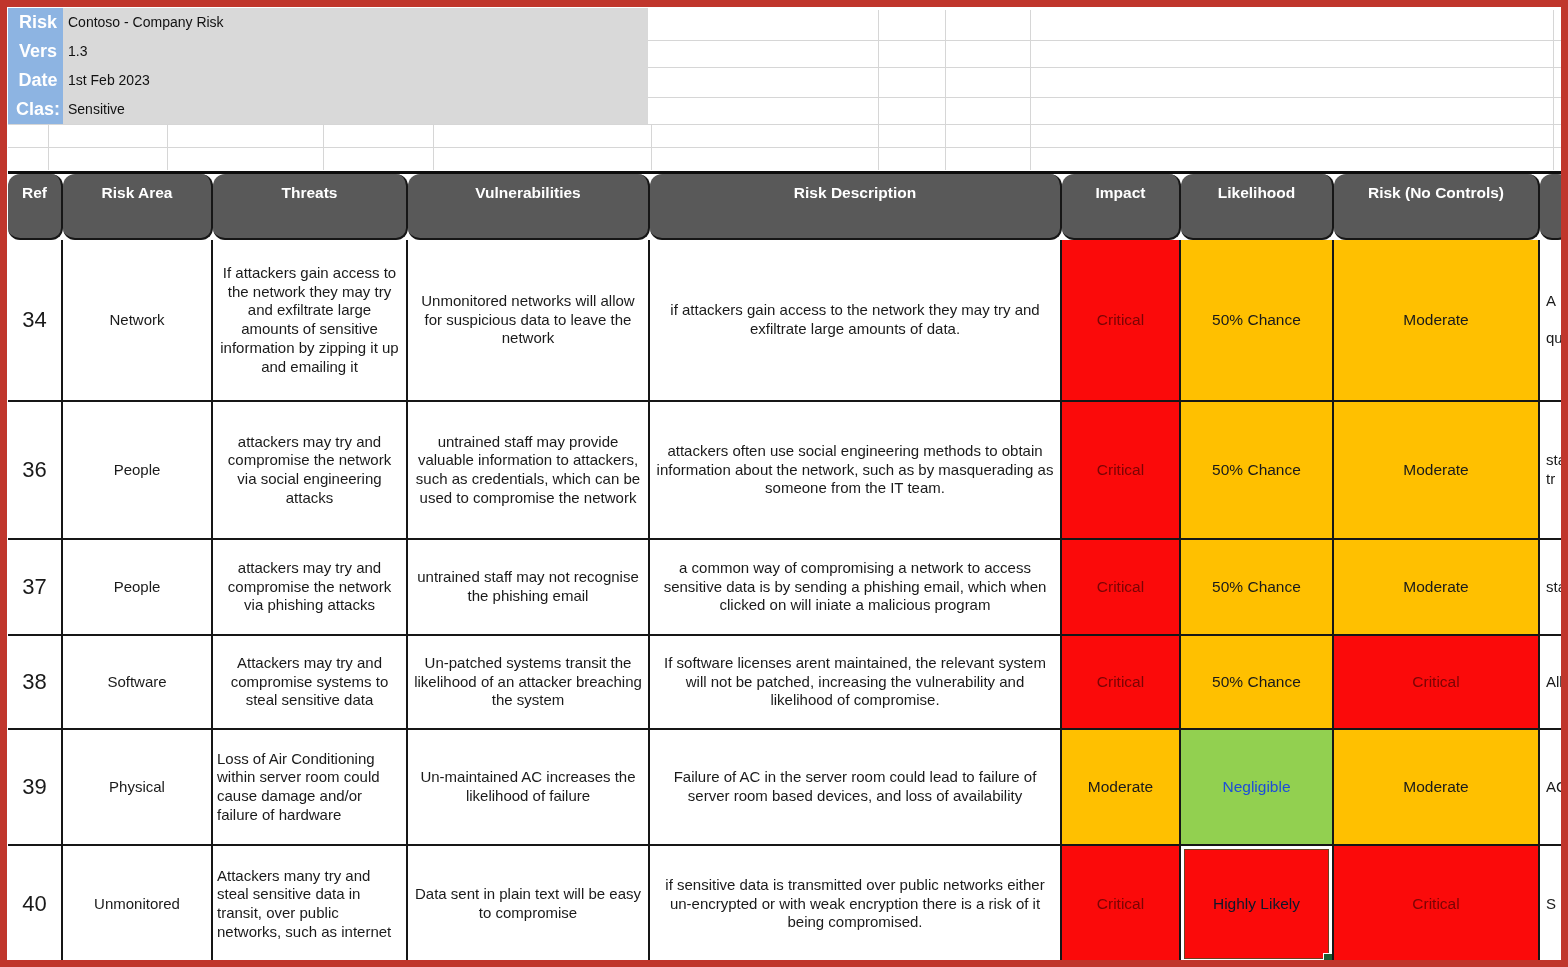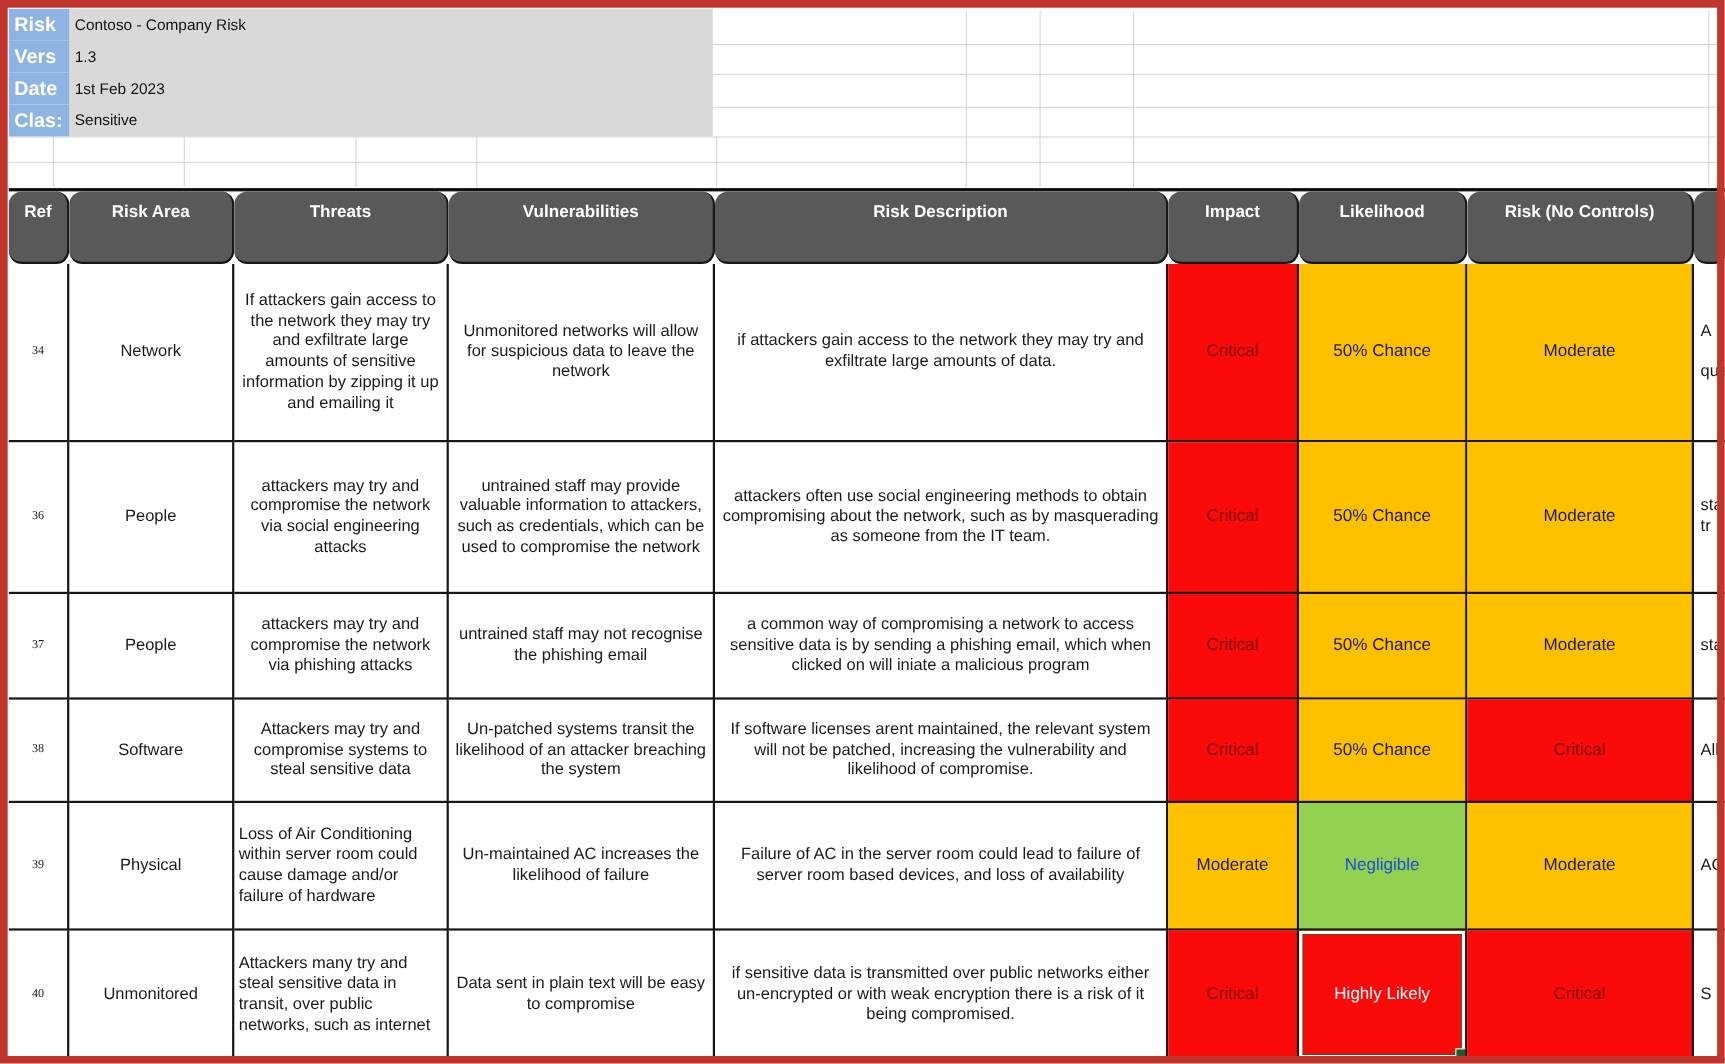--- a/index.html
+++ b/index.html
@@ -4,42 +4,42 @@
 <style>
   html,body{margin:0;padding:0;}
   body{
     width:1568px;height:967px;position:relative;background:#ffffff;
     font-family:"Liberation Sans", sans-serif;overflow:hidden;
   }
   .frame{position:absolute;inset:0;border:7px solid #c0362c;z-index:60;pointer-events:none;}
   
   .info-labels{position:absolute;left:8px;top:8px;width:55px;z-index:5;}
   .info-label{height:29px;background:#8DB4E2;color:#ffffff;font-weight:bold;font-size:18px;
-    line-height:29px;padding-left:5px;overflow:hidden;white-space:nowrap;box-sizing:border-box;}
+    line-height:29px;padding-left:5px;overflow:hidden;white-space:nowrap;box-sizing:border-box;text-align:center;}
   .info-panel{position:absolute;left:63px;top:8px;width:585px;height:116px;background:#D9D9D9;z-index:4;}
   .info-value{height:29px;font-size:14px;line-height:29px;padding-left:5px;color:#111111;
     white-space:nowrap;overflow:hidden;}
   
   .gl{position:absolute;background:#d6d6d6;z-index:1;}
   
   .risk-table{
     position:absolute;left:8px;top:171px;z-index:10;
     display:grid;
     grid-template-columns:55px 150px 195px 242px 412px 119px 153px 206px 30px;
     grid-template-rows:66px 162px 138px 96px 94px 116px 118px;
     border-top:3px solid #0d0d0d;background:#ffffff;
   }
   .cell{
     border-right:2px solid #161616;border-bottom:2px solid #161616;box-sizing:border-box;
     display:flex;align-items:center;justify-content:center;text-align:center;
     font-size:15px;line-height:1.25;color:#1a1a1a;padding:2px 4px;overflow:hidden;position:relative;
   }
   .cell.header{background:#595959;color:#ffffff;font-weight:bold;font-size:15.5px;
     align-items:flex-start;padding-top:9px;border-radius:12px;}
-  .cell.ref{font-size:11px;font-family:Liberation Serif, serif;}
+  .cell.ref{font-size:22px;}
   .cell.left{justify-content:flex-start;text-align:left;}
   .cell.frag{justify-content:flex-start;text-align:left;padding-left:6px;white-space:pre-line;border-right:none;}
   .cell.rating{font-size:15.5px;}
   .cell.selected{box-shadow:inset 0 0 0 3px #ffffff, inset 0 0 0 4px rgba(34,92,46,0.65);}
   .cell.selected .fill-handle{
     position:absolute;right:-2px;bottom:-2px;width:9px;height:9px;
     background:#1e5c31;border:1px solid #ffffff;z-index:20;
   }
 </style>
 </head>
@@ -96,21 +96,21 @@
       <div class="cell rating" style="background: rgb(251, 10, 10); color: rgb(122, 4, 4);">Critical</div>
       <div class="cell rating" style="background: rgb(255, 192, 0); color: rgb(26, 26, 26);">50% Chance</div>
       <div class="cell rating" style="background: rgb(255, 192, 0); color: rgb(26, 26, 26);">Moderate</div>
       <div class="cell frag">A
 
 qua</div>
       <div class="cell ref">36</div>
       <div class="cell ">People</div>
       <div class="cell ">attackers may try and compromise the network via social engineering attacks</div>
       <div class="cell ">untrained staff may provide valuable information to attackers, such as credentials, which can be used to compromise the network</div>
-      <div class="cell ">attackers often use social engineering methods to obtain compromising about the network, such as by masquerading as someone from the IT team.</div>
+      <div class="cell ">attackers often use social engineering methods to obtain information about the network, such as by masquerading as someone from the IT team.</div>
       <div class="cell rating" style="background: rgb(251, 10, 10); color: rgb(122, 4, 4);">Critical</div>
       <div class="cell rating" style="background: rgb(255, 192, 0); color: rgb(26, 26, 26);">50% Chance</div>
       <div class="cell rating" style="background: rgb(255, 192, 0); color: rgb(26, 26, 26);">Moderate</div>
       <div class="cell frag">sta
 tr</div>
       <div class="cell ref">37</div>
       <div class="cell ">People</div>
       <div class="cell ">attackers may try and compromise the network via phishing attacks</div>
       <div class="cell ">untrained staff may not recognise the phishing email</div>
       <div class="cell ">a common way of compromising a network to access sensitive data is by sending a phishing email, which when clicked on will iniate a malicious program</div>
@@ -135,19 +135,19 @@
       <div class="cell rating" style="background: rgb(255, 192, 0); color: rgb(26, 26, 26);">Moderate</div>
       <div class="cell rating" style="background: rgb(146, 208, 80); color: #1d4ed8;">Negligible</div>
       <div class="cell rating" style="background: rgb(255, 192, 0); color: rgb(26, 26, 26);">Moderate</div>
       <div class="cell frag">AC</div>
       <div class="cell ref">40</div>
       <div class="cell ">Unmonitored</div>
       <div class="cell left">Attackers many try and steal sensitive data in transit, over public networks, such as internet</div>
       <div class="cell ">Data sent in plain text will be easy to compromise</div>
       <div class="cell ">if sensitive data is transmitted over public networks either un-encrypted or with weak encryption there is a risk of it being compromised.</div>
       <div class="cell rating" style="background: rgb(251, 10, 10); color: rgb(122, 4, 4);">Critical</div>
-      <div class="cell rating selected" style="background: rgb(251, 10, 10); color: #ffffff;">Highly Likely<div class="fill-handle"></div></div>
+      <div class="cell rating selected" style="background: rgb(251, 10, 10); color: #0f172a;">Highly Likely<div class="fill-handle"></div></div>
       <div class="cell rating" style="background: rgb(251, 10, 10); color: rgb(122, 4, 4);">Critical</div>
       <div class="cell frag">S</div>
     </div>
 
   <div class="frame"></div>
 </div>
 
 </body></html>

